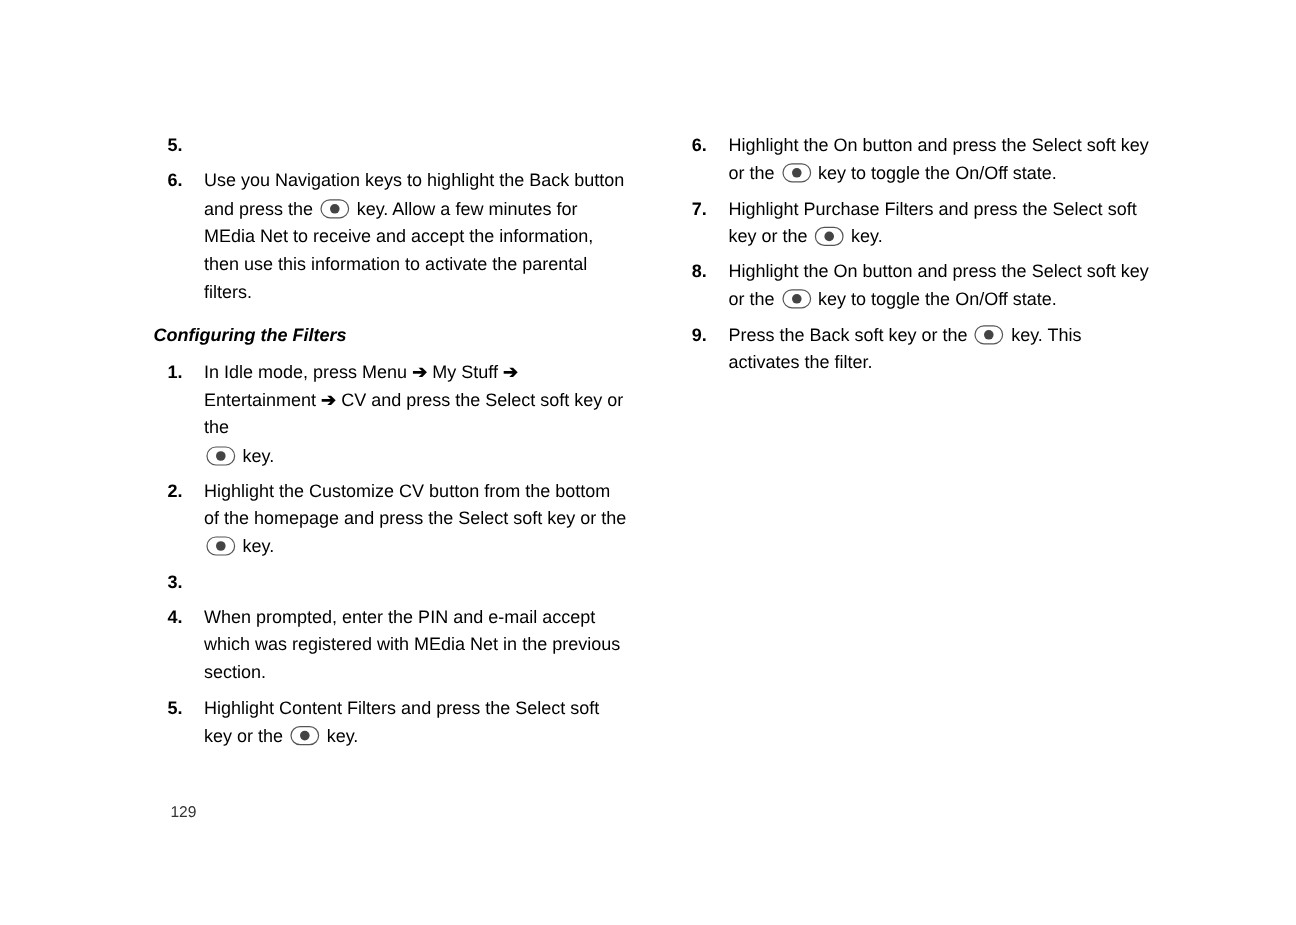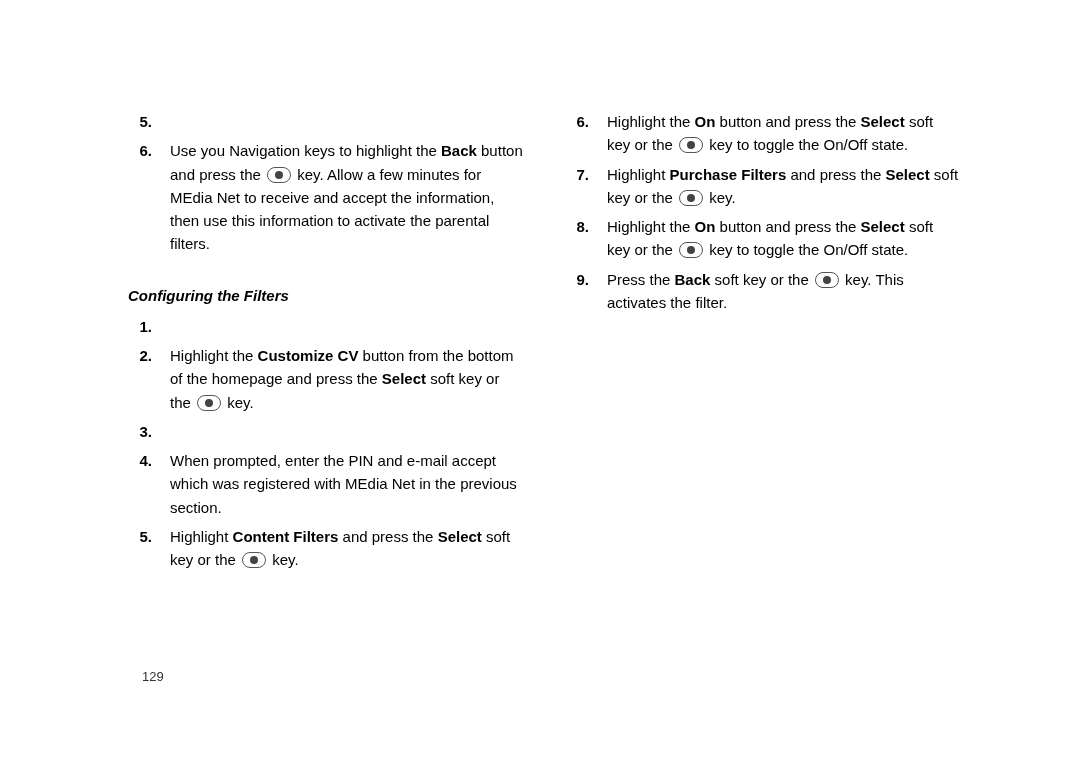--- a/index.html
+++ b/index.html
@@ -33,24 +33,24 @@
     font-weight: bold;
     text-align: right;
     padding-right: 18px;
   }
   .body {
     flex: 1;
   }
   .heading {
     font-weight: bold;
     font-style: italic;
-    margin: 28px 0 8px 0;
+    margin: 12px 0 8px 0;
     font-size: 15px;
   }
-  b { font-weight: bold; }
+  b { font-weight: normal; }
   .keyicon {
     display: inline-block;
     vertical-align: middle;
     width: 22px;
     height: 14px;
     border: 1px solid #555;
     border-radius: 8px;
     position: relative;
     margin: 0 2px;
     top: -1px;
@@ -87,20 +87,21 @@
         </div>
         <div class="item">
           <div class="num">6.</div>
           <div class="body">Use you Navigation keys to highlight the <b>Back</b> button and press the <span class="keyicon"></span> key. Allow a few minutes for MEdia Net to receive and accept the information, then use this information to activate the parental filters.</div>
         </div>
       </div>
     <div class="heading">Configuring the Filters</div>
     <div id="leftList">
         <div class="item">
           <div class="num">1.</div>
+          <div class="body">In Idle mode, press <b>Menu</b> <span class="arrow">➔</span> <b>My Stuff</b> <span class="arrow">➔</span> <b>Entertainment</b> <span class="arrow">➔</span> <b>CV</b> and press the <b>Select</b> soft key or the <br><span class="keyicon"></span> key.</div>
         </div>
         <div class="item">
           <div class="num">2.</div>
           <div class="body">Highlight the <b>Customize CV</b> button from the bottom of the homepage and press the <b>Select</b> soft key or the <span class="keyicon"></span> key.</div>
         </div>
         <div class="item">
           <div class="num">3.</div>
         </div>
         <div class="item">
           <div class="num">4.</div>

